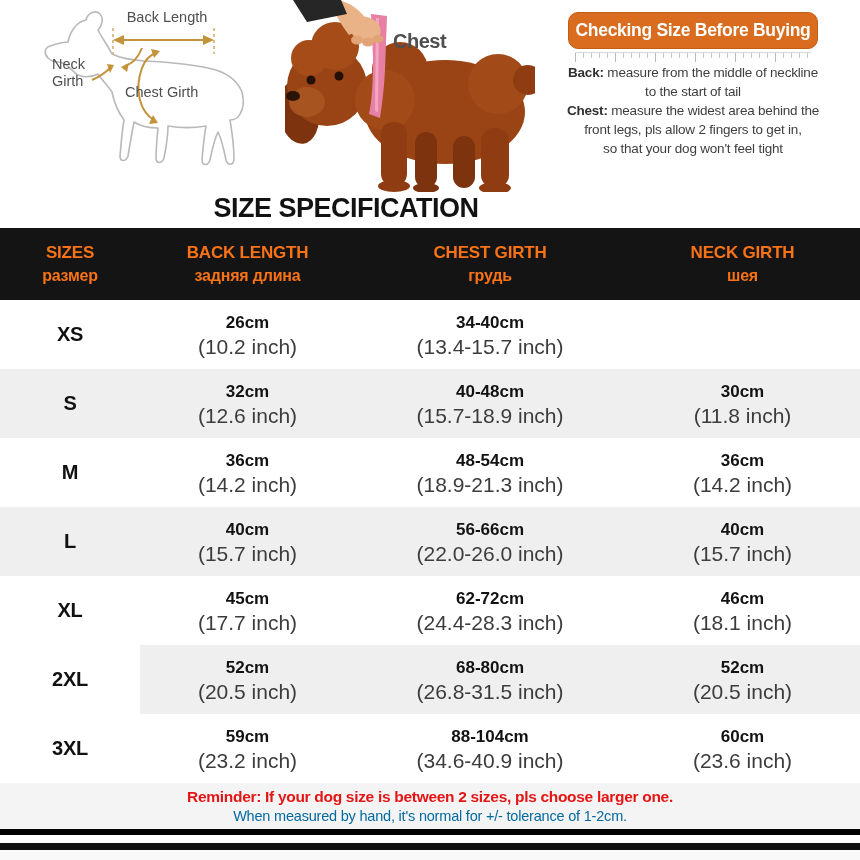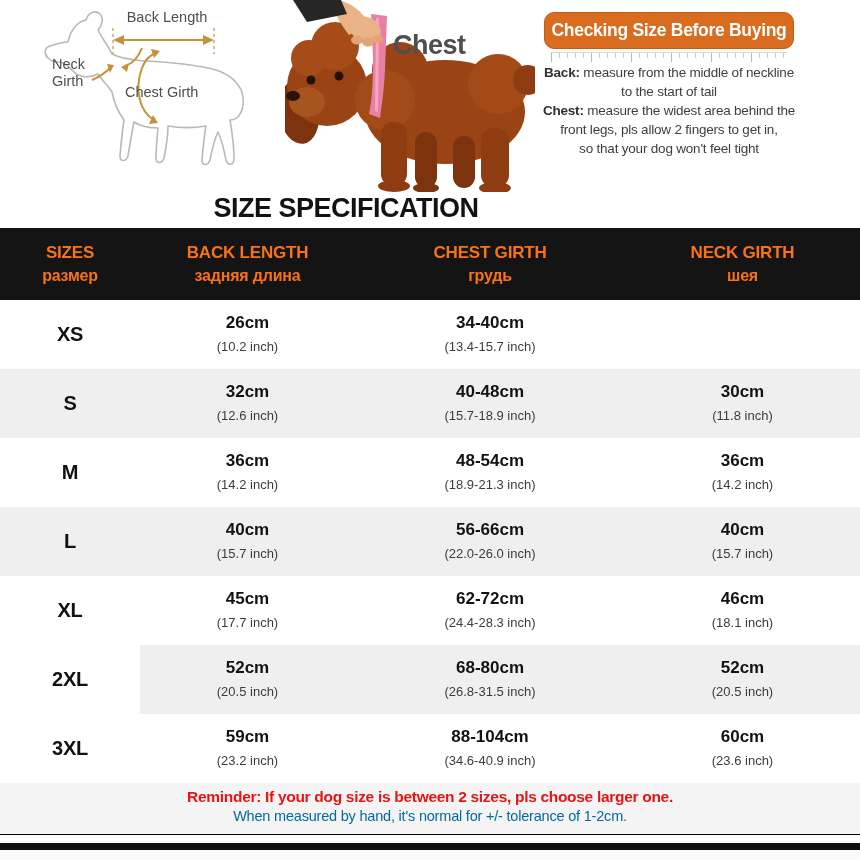--- a/index.html
+++ b/index.html
@@ -12,23 +12,23 @@
   .diagram { position:absolute; left:28px; top:4px; width:262px; height:184px; }
   .diagram svg { position:absolute; left:0; top:0; }
   .diag-label { position:absolute; color:#4f4f4f; font-size:14.5px; line-height:17px; }
   .lbl-backlen { left:84px; top:5px; width:110px; text-align:center; }
   .lbl-neck   { left:24px; top:52px; width:50px; }
   .lbl-chest  { left:97px; top:80px; width:95px; }
 
   .photo { position:absolute; left:285px; top:0; width:250px; height:192px; }
   .photo svg { position:absolute; left:0; top:0; }
   .lbl-photo-chest { position:absolute; left:108px; top:30px; width:90px;
-    font-size:27px; font-weight:bold; color:#4f4f4f; letter-spacing:-0.5px; }
-
-  .guide { position:absolute; left:533px; top:0; width:272px; height:192px; }
+    font-size:20px; font-weight:bold; color:#4f4f4f; letter-spacing:-0.5px; }
+
+  .guide { position:absolute; left:557px; top:0; width:272px; height:192px; }
   .size-btn { width:250px; height:37px; margin:12px auto 0; background:#d96c1e;
     border:1px solid #c35d14; border-radius:10px; color:#fff; font-size:17.5px;
     font-weight:bold; display:flex; align-items:center; justify-content:center;
     letter-spacing:-0.3px; cursor:pointer; }
   .ruler { width:236px; height:11px; margin:3px auto 0;
     background-image:
       repeating-linear-gradient(90deg,#b9b9b9 0 1px,transparent 1px 40px),
       repeating-linear-gradient(90deg,#c9c9c9 0 1px,transparent 1px 8px);
     background-size:100% 9px,100% 5px; background-repeat:no-repeat;
     background-position:top left,top left; border-top:1px solid #d8d8d8; }
@@ -48,25 +48,25 @@
   .th .en { font-size:17px; font-weight:bold; letter-spacing:-0.2px; }
   .th .ru { font-size:16px; font-weight:bold; letter-spacing:-0.2px; }
   .c1 { width:140px; } .c2 { width:215px; } .c3 { width:270px; } .c4 { width:235px; }
 
   .trow { height:69px; display:flex; background:#ffffff; }
   .trow.alt { background:#efefef; }
   .trow.alt-offset { background:linear-gradient(90deg,#ffffff 0 140px,#efefef 140px 100%); }
   .cell { display:flex; flex-direction:column; align-items:center; justify-content:center; }
   .sz { font-size:20px; font-weight:bold; color:#111; letter-spacing:-0.3px; }
   .cm { font-size:17px; font-weight:bold; color:#121212; line-height:24px; }
-  .in { font-size:13px; color:#3c3c3c; line-height:24px; }
+  .in { font-size:21px; color:#3c3c3c; line-height:24px; }
 
   
   .footnote { position:absolute; left:0; top:783px; width:860px; height:52px;
-    background:#f4f4f4; border-bottom:1px solid #000000; text-align:center; }
+    background:#f4f4f4; border-bottom:6px solid #000000; text-align:center; }
   .reminder { padding-top:5px; font-size:15.5px; font-weight:bold; color:#e51515;
     letter-spacing:-0.3px; }
   .tolerance { margin-top:2px; font-size:14.5px; color:#0369a1; letter-spacing:-0.2px; }
 
   .bottom-bar { position:absolute; left:0; top:843px; width:860px; height:7px; background:#101010; }
   .bottom-strip { position:absolute; left:0; top:850px; width:860px; height:10px; background:#f9f9f9; }
 </style>
 </head>
 <body>
 

